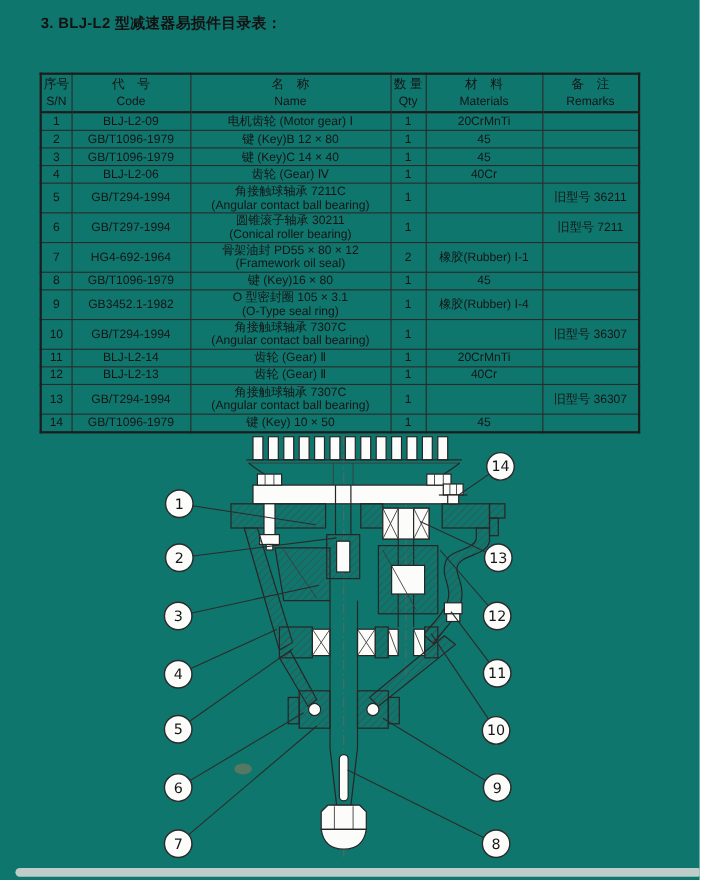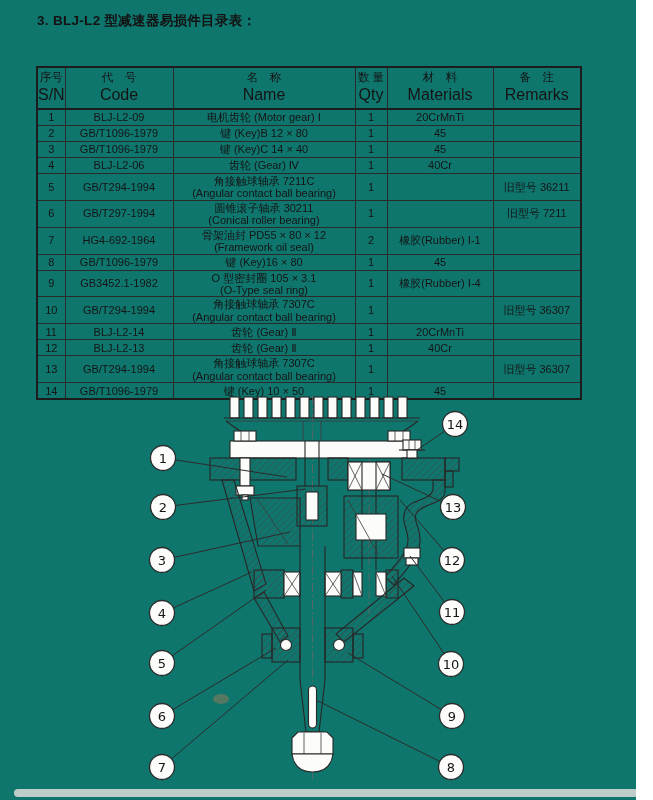--- a/index.html
+++ b/index.html
@@ -17,21 +17,21 @@
     font-size:11px; color:#141414;
   }
   table.parts{border:2px solid #1c1c1c;}
   table.parts th, table.parts td{
     border:1px solid #2a2a2a; padding:0 2px; text-align:center;
     vertical-align:middle; line-height:1.3; height:15px;
     overflow:hidden; white-space:nowrap;
   }
   table.parts thead th{border-bottom:2px solid #1c1c1c; font-weight:normal; padding:2px 0;}
   .h-cn{font-size:11.5px;}
-  .h-en{font-size:16px;}
+  .h-en{font-size:11px;}
   .name-cn{font-size:11px;}
   .name-en{font-size:11px; line-height:1.15; margin-top:-1px;}
   td.cell-remark{text-align:left; padding-left:8px;}
   svg.diagram{position:absolute; left:0; top:0;}
   .leader{stroke:#2b2b2b; stroke-width:1; fill:none;}
   .callout-circle{fill:#fcfcfa; stroke:#2b2b2b; stroke-width:1.3;}
   .callout-num{font:13px "DejaVu Sans",sans-serif; fill:#161616; text-anchor:middle;}
   .ln{stroke:#262626; stroke-width:1.1; fill:none;}
   .lnthin{stroke:#3a3a3a; stroke-width:.8; fill:none;}
   .wh{fill:#fcfcfa; stroke:#262626; stroke-width:1.1;}

